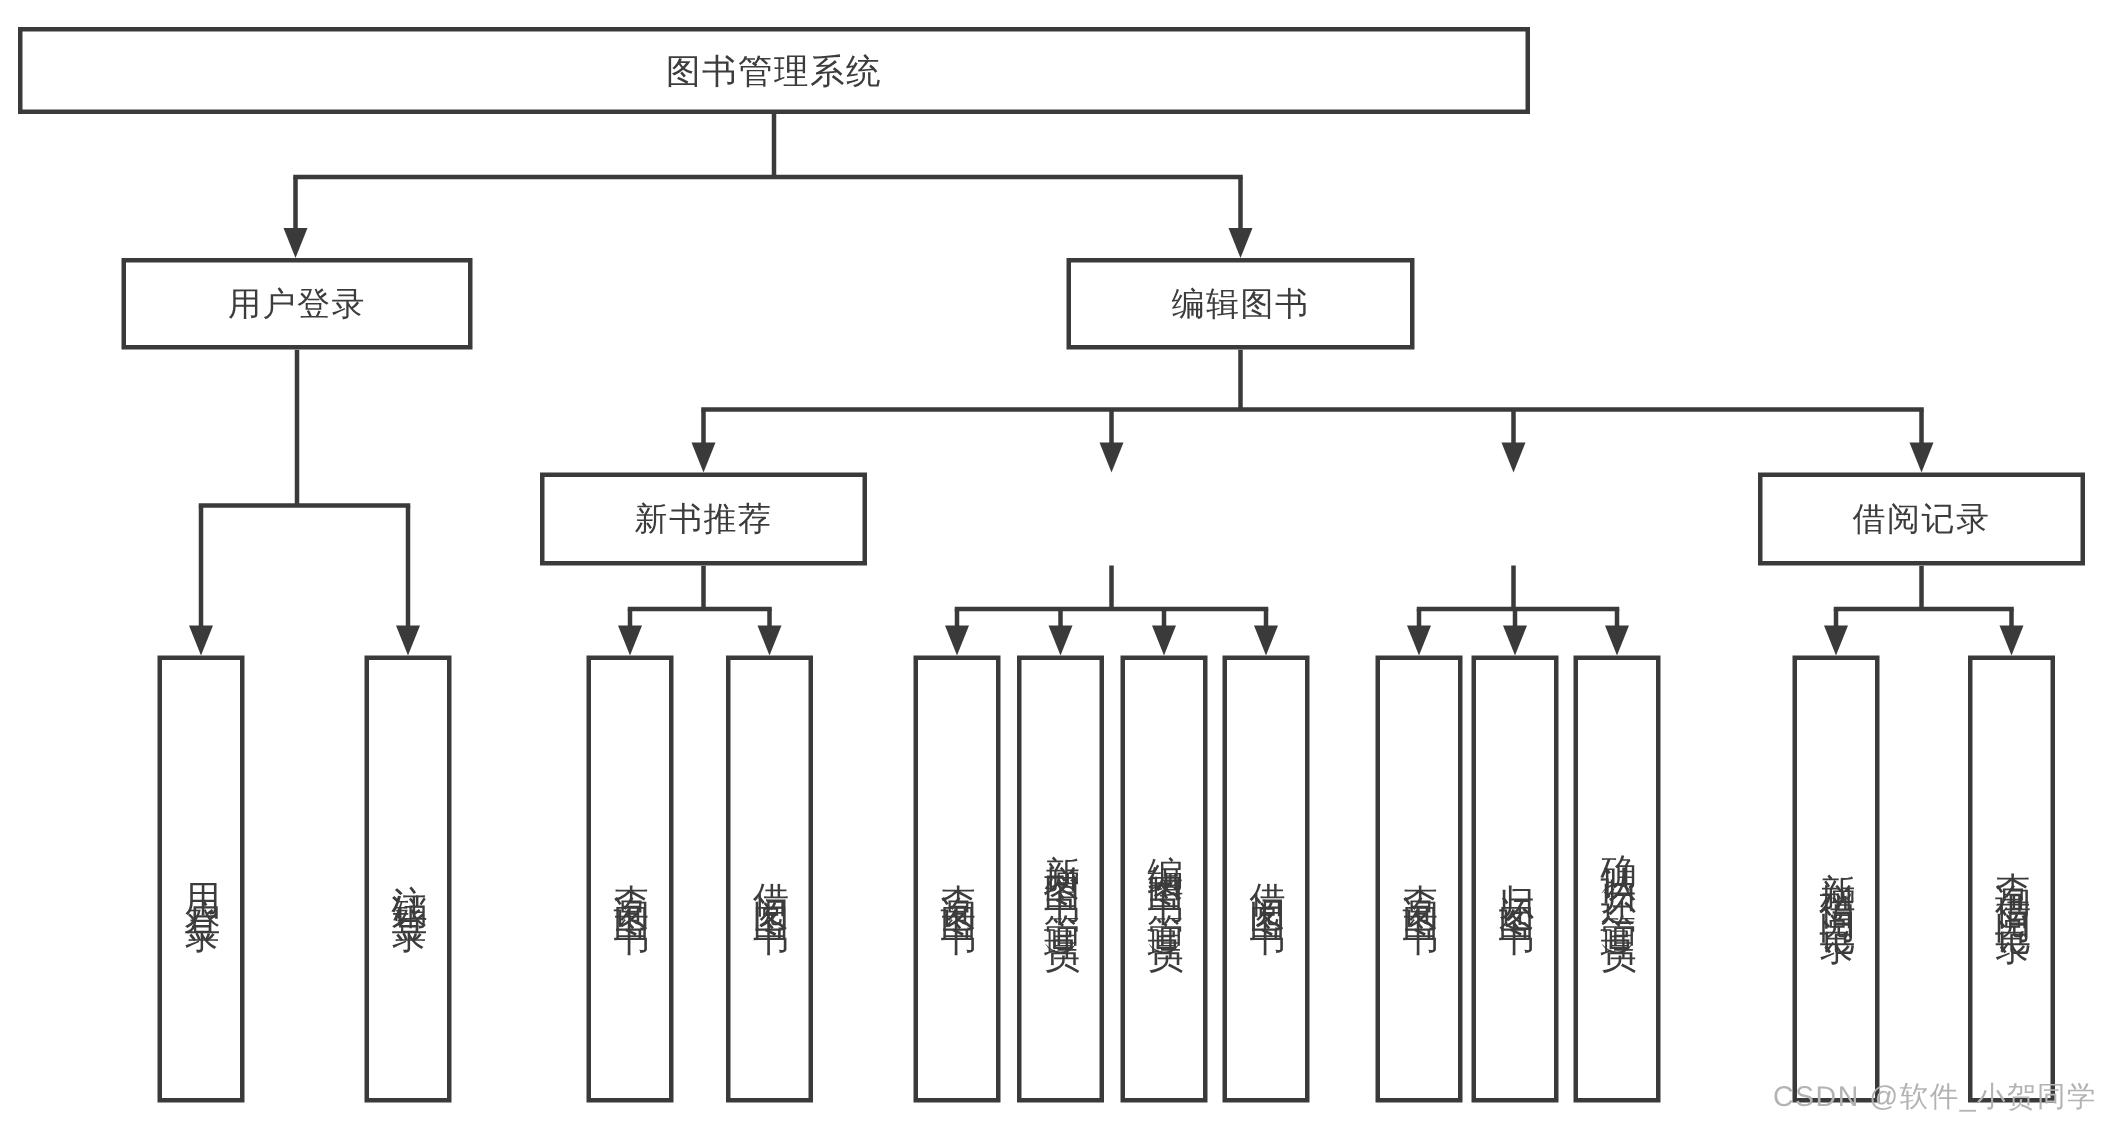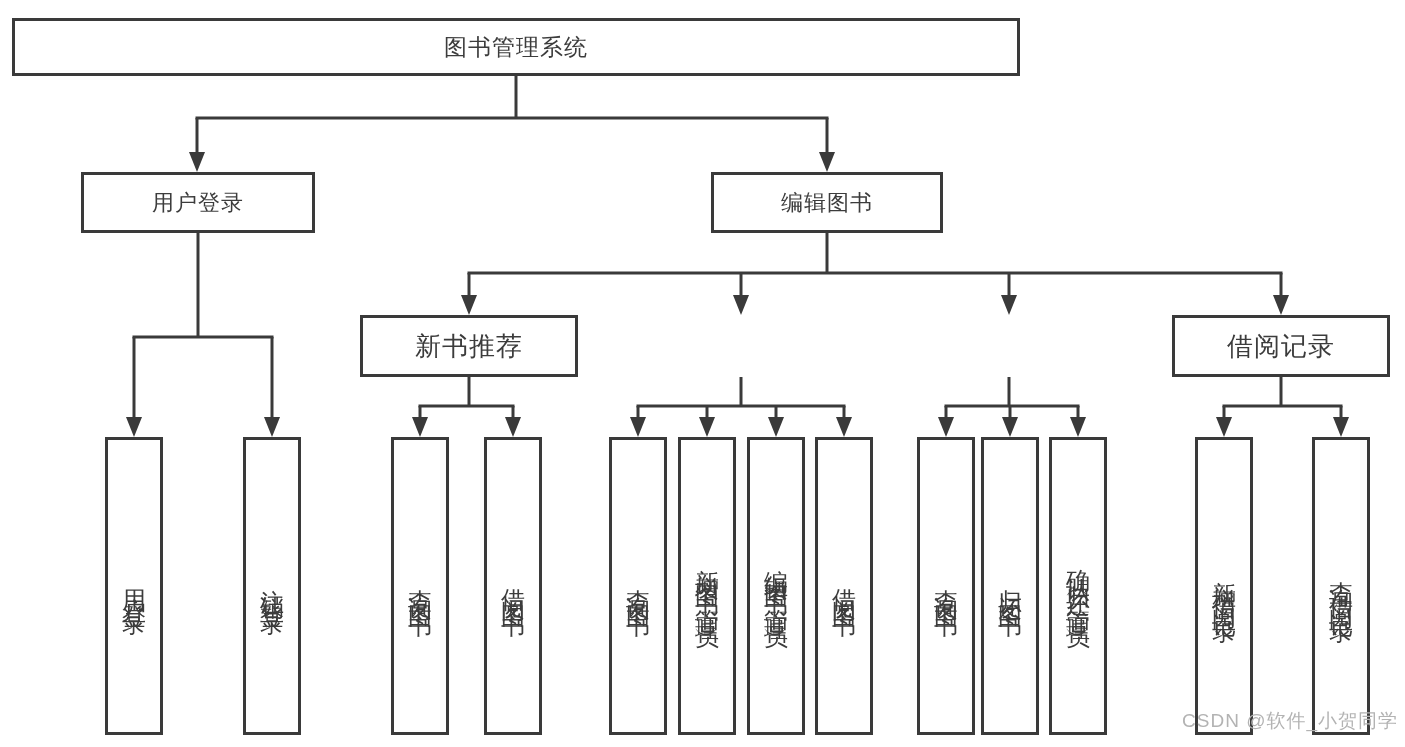--- a/index.html
+++ b/index.html
@@ -43,34 +43,34 @@
     align-items: center;
     justify-content: center;
     z-index: 1;
   }
   .box .lbl {
     color: var(--text);
     white-space: nowrap;
   }
   .root-box .lbl  { font-size: 23px; letter-spacing: 1px; }
   .l2-box  .lbl   { font-size: 22px; letter-spacing: 1px; }
-  .l3-box  .lbl   { font-size: 26px; letter-spacing: 1px; text-align: right; }
+  .l3-box  .lbl   { font-size: 22px; letter-spacing: 1px; text-align: right; }
 
   .vbox .lbl {
     writing-mode: vertical-rl;
     font-size: 24px;
     letter-spacing: 8px;
     line-height: 1;
     white-space: nowrap;
   }
 
   .watermark {
     position: absolute;
     right: 7px;
-    bottom: 13px;
+    bottom: 3px;
     font-size: 19px;
     color: var(--watermark);
     letter-spacing: 1px;
     z-index: 5;
     white-space: nowrap;
   }
 </style>
 </head>
 <body>
 

